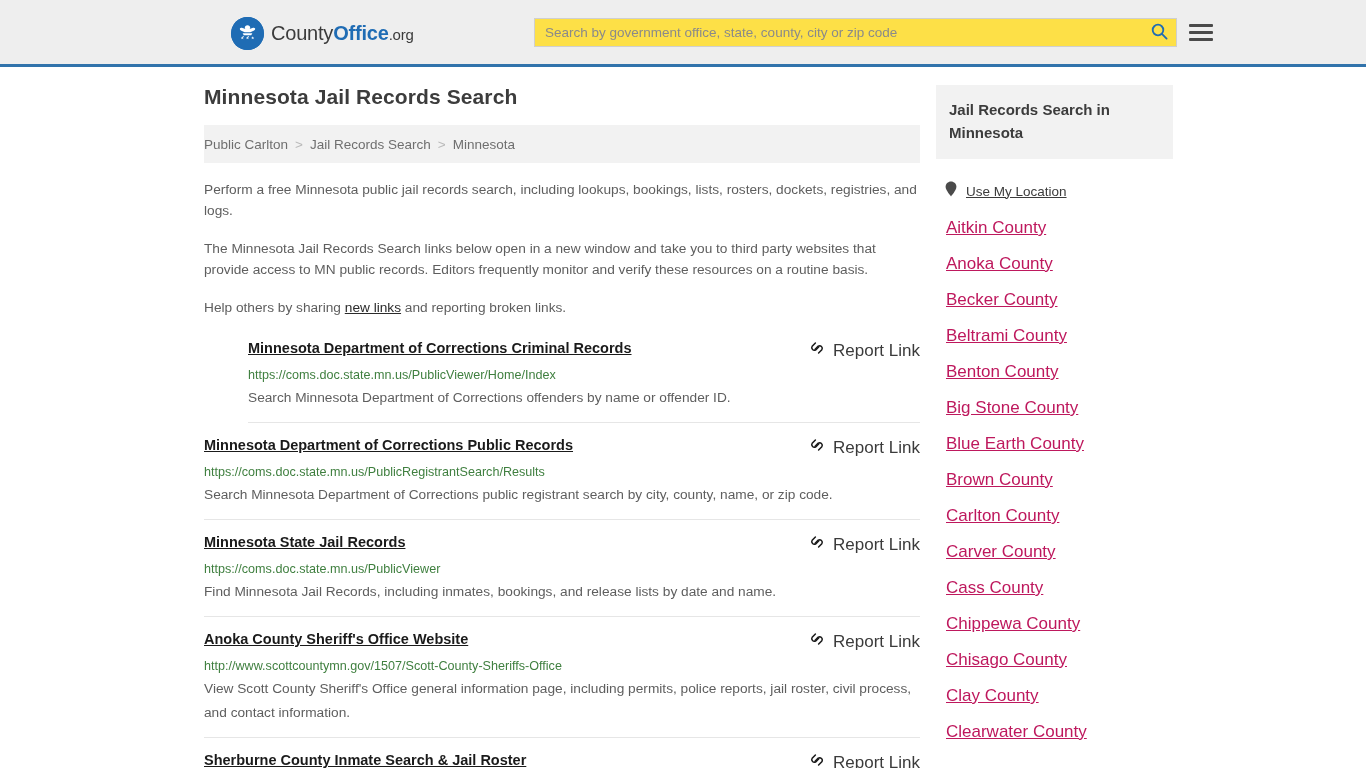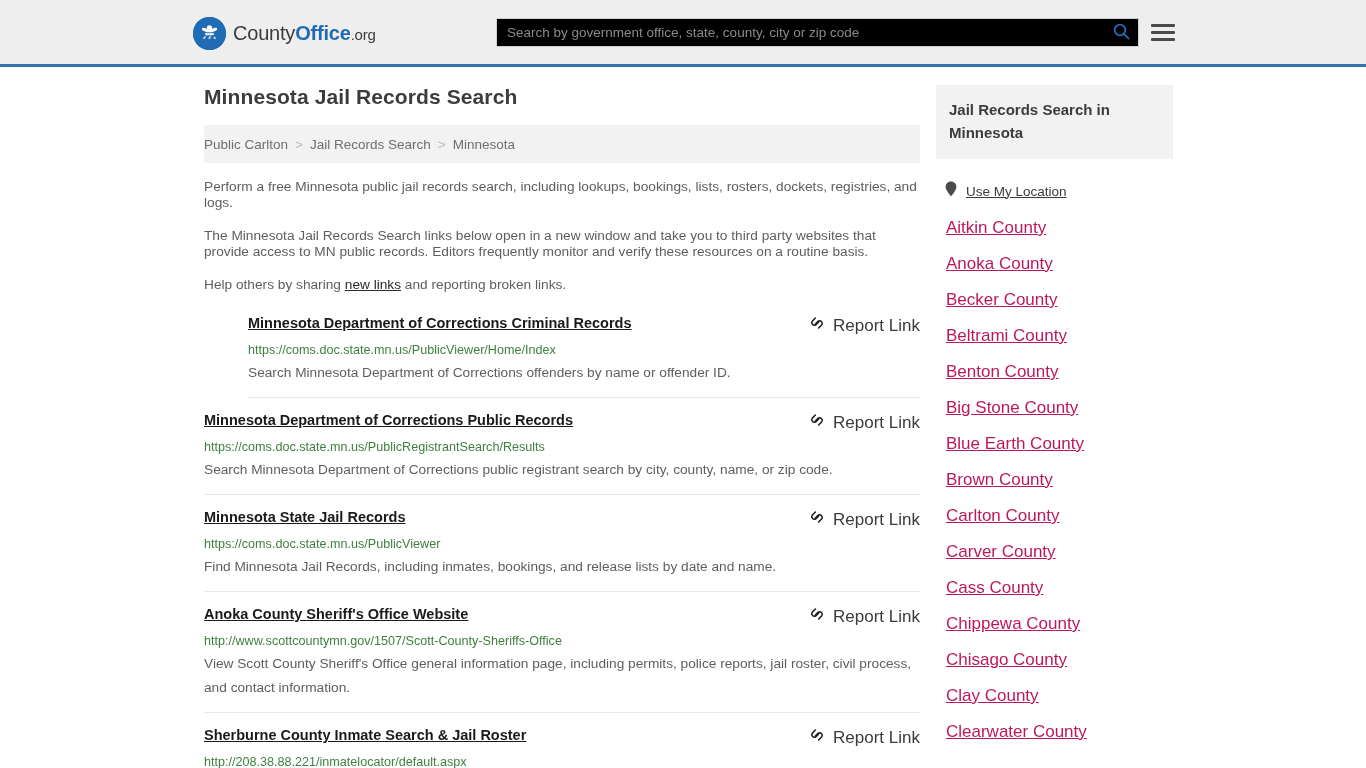--- a/index.html
+++ b/index.html
@@ -17,20 +17,21 @@
   .site-header {
     position: relative;
     height: 67px;
     background: #eeeeee;
     border-bottom: 3px solid #3173ab;
   }
   .header-inner {
     position: relative;
     width: 1132px;
     height: 67px;
+    margin-left: 38px;
   }
   .brand {
     position: absolute;
     left: 193px; top: 17px;
     display: flex;
     align-items: center;
     text-decoration: none;
   }
   .brand-mark {
     width: 33px; height: 33px;
@@ -48,21 +49,21 @@
     font-family: "Liberation Sans", sans-serif;
   }
   .brand-text .t-county { color: #3b3b3b; }
   .brand-text .t-office { color: #1f6cb4; font-weight: bold; }
   .brand-text .t-org { color: #3b3b3b; font-size: 15px; }
 
   .search-wrap {
     position: absolute;
     left: 496px; top: 18px;
     width: 643px; height: 29px;
-    background: #000000;
+    background: #fde047;
     border: 1px solid #cfcfcf;
     display: flex;
     align-items: center;
   }
   .search-input {
     flex: 1 1 auto;
     height: 27px;
     border: none;
     outline: none;
     background: transparent;
@@ -122,21 +123,21 @@
     color: #6f6f6f;
     text-decoration: none;
   }
   .breadcrumb .sep {
     color: #b9b9b9;
     margin: 0 7px;
   }
 
   .intro {
     font-size: 13.7px;
-    line-height: 16px;
+    line-height: 21px;
     color: #5e5e5e;
     margin: 16px 0 0 0;
   }
   .intro.second { margin-top: 17px; }
   .intro.third  { margin-top: 17px; }
   .intro a {
     color: #2b2b2b;
     text-decoration: underline;
     font-weight: normal;
   }

